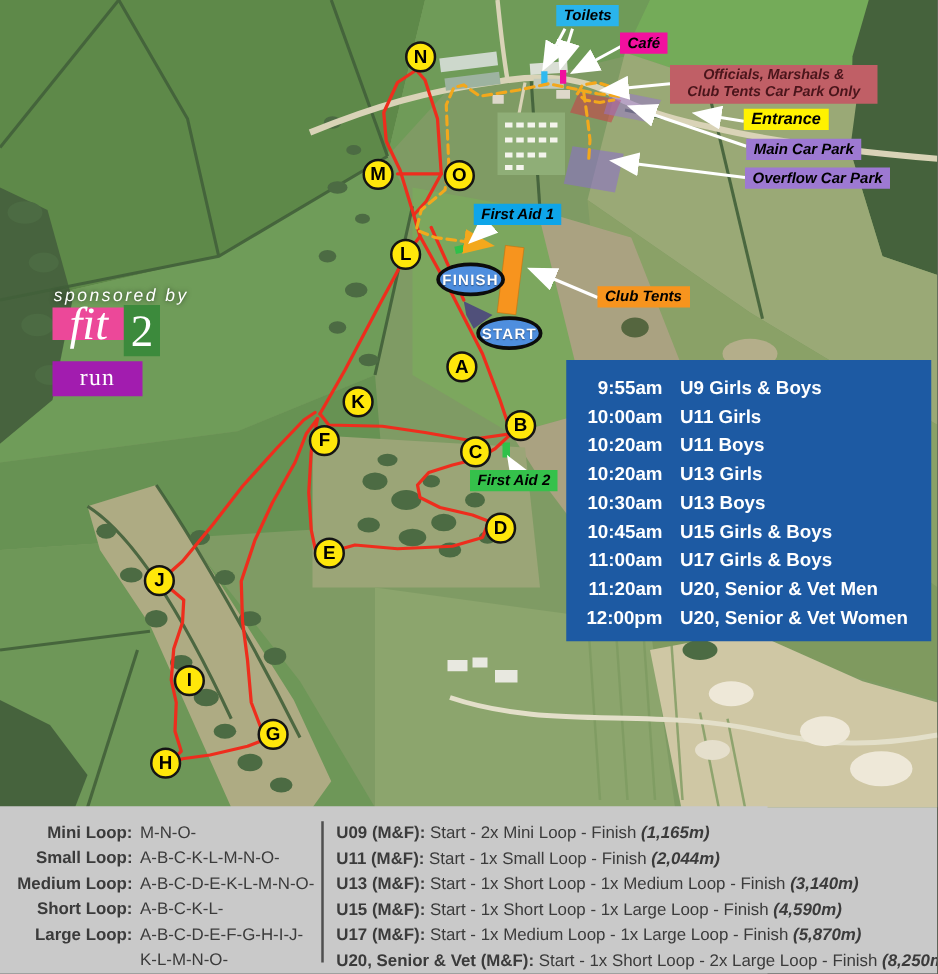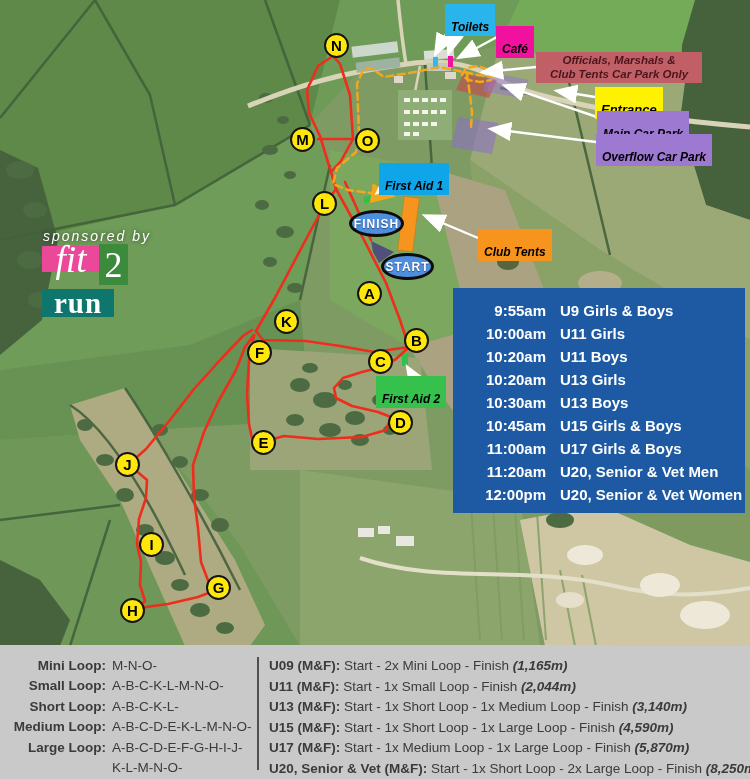--- a/index.html
+++ b/index.html
@@ -1,21 +1,21 @@
 <!DOCTYPE html>
 <html><head>
 <meta charset="utf-8">
 <style>
   html,body{margin:0;padding:0;background:#222;}
   .stage{position:relative;width:750px;height:779px;overflow:hidden;background:#c9c9c9;
          font-family:"Liberation Sans",sans-serif;}
   .map-svg{position:absolute;left:0;top:0;}
   
   .maplabel{position:absolute;font:bold italic 12px "Liberation Sans",sans-serif;color:#000;
-            padding:16px 6px 2px;white-space:nowrap;line-height:14px;}
+            padding:1px 6px 2px;white-space:nowrap;line-height:14px;}
   .lbl-toilets{left:445px;top:4px;background:#29b4ec;}
   .lbl-cafe{left:496px;top:26px;background:#f2109e;}
   .lbl-officials{left:536px;top:52px;width:158px;background:#c05f66;color:#4a151b;
                  font-size:11.5px;text-align:center;line-height:13.5px;padding:2px 4px;}
   .lbl-entrance{left:595px;top:87px;background:#fff200;font-size:13px;}
   .lbl-maincp{left:597px;top:111px;background:#9d79d2;}
   .lbl-overflow{left:596px;top:134px;background:#9d79d2;}
   .lbl-firstaid1{left:379px;top:163px;background:#0ea5e9;}
   .lbl-clubtents{left:478px;top:229px;background:#f7941e;}
   .lbl-firstaid2{left:376px;top:376px;background:#35c14b;}
@@ -31,26 +31,26 @@
   .oval-finish{left:349px;top:210px;width:49px;height:21px;}
   .oval-start{left:381px;top:253px;width:47px;height:21px;}
   
   .sponsor-tag{position:absolute;left:43px;top:228px;color:#fff;
                font:italic 14px "Liberation Sans",sans-serif;letter-spacing:2px;
                text-shadow:0 0 4px rgba(0,0,0,.6);}
   .logobox{position:absolute;display:flex;align-items:center;justify-content:center;
            color:#fff;font-family:"Liberation Serif",serif;}
   .logo-fit{left:42px;top:246px;width:58px;height:26px;background:#ec4899;font-size:37px;font-style:italic;}
   .logo-two{left:99px;top:244px;width:29px;height:41px;background:#3c8a3c;font-size:36px;}
-  .logo-run{left:42px;top:289px;width:72px;height:28px;background:#0f766e;font-size:29px;
-            letter-spacing:1px;font-weight:bold;}
+  .logo-run{left:42px;top:289px;width:72px;height:28px;background:#a21caf;font-size:19px;
+            letter-spacing:1px;}
   
   .schedule{position:absolute;left:453px;top:288px;width:292px;height:225px;background:#1d5aa3;
             color:#fff;font:bold 15px "Liberation Sans",sans-serif;box-sizing:border-box;
-            padding-top:11px;padding-left:16px;}
+            padding-top:11px;}
   .srow{display:flex;height:23px;align-items:center;}
   .stime{width:77px;text-align:right;flex:none;}
   .sevent{margin-left:14px;white-space:nowrap;}
   
   .panel{position:absolute;left:0;top:645px;width:614px;height:134px;background:#c9c9c9;}
   .loops{position:absolute;left:2px;top:11px;width:252px;color:#3b3b3b;
          font:13.5px "Liberation Sans",sans-serif;}
   .looprow{display:flex;line-height:20.4px;}
   .loopname{width:104px;text-align:right;font-weight:bold;flex:none;}
   .loopseq{margin-left:6px;white-space:nowrap;}
@@ -339,26 +339,26 @@
     <div class="loops">
       <div class="looprow">
         <span class="loopname">Mini Loop:</span>
         <span class="loopseq">M-N-O-</span>
       </div>
       <div class="looprow">
         <span class="loopname">Small Loop:</span>
         <span class="loopseq">A-B-C-K-L-M-N-O-</span>
       </div>
       <div class="looprow">
+        <span class="loopname">Medium Loop:</span>
+        <span class="loopseq">A-B-C-D-E-K-L-M-N-O-</span>
+      </div>
+      <div class="looprow">
         <span class="loopname">Short Loop:</span>
         <span class="loopseq">A-B-C-K-L-</span>
-      </div>
-      <div class="looprow">
-        <span class="loopname">Medium Loop:</span>
-        <span class="loopseq">A-B-C-D-E-K-L-M-N-O-</span>
       </div>
       <div class="looprow">
         <span class="loopname">Large Loop:</span>
         <span class="loopseq">A-B-C-D-E-F-G-H-I-J-</span>
       </div>
       <div class="looprow">
         <span class="loopname"></span>
         <span class="loopseq">K-L-M-N-O-</span>
       </div>
     </div>

